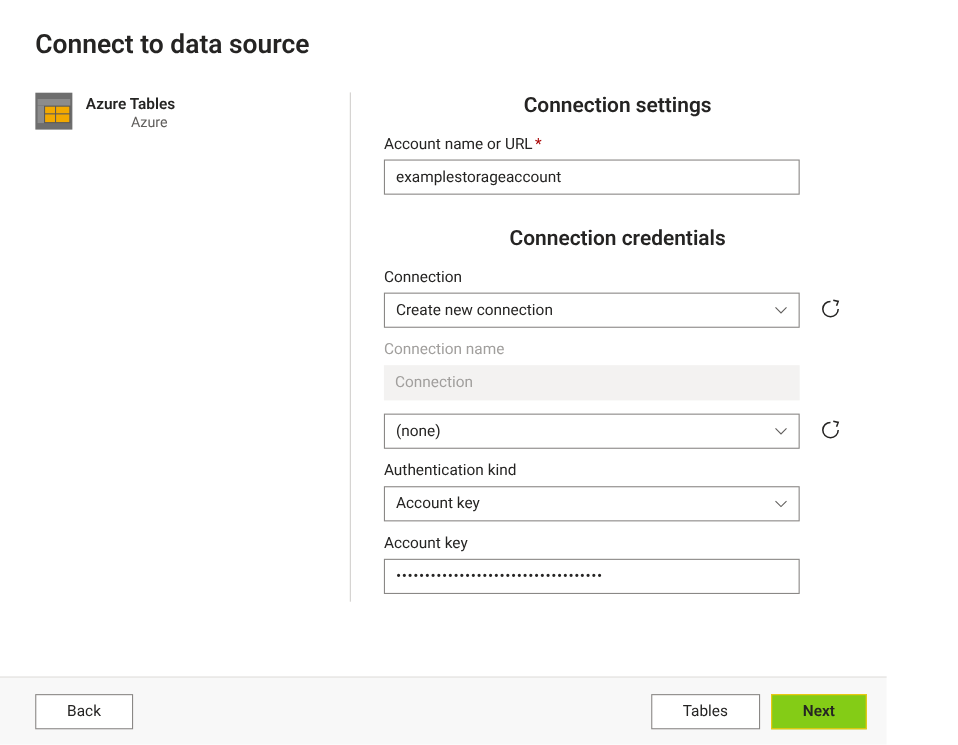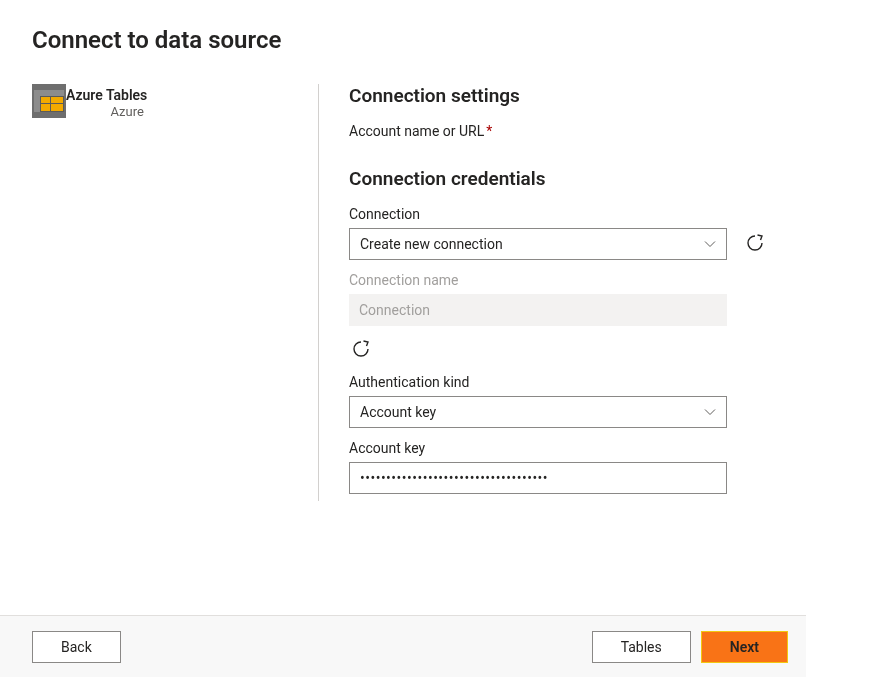--- a/index.html
+++ b/index.html
@@ -39,21 +39,21 @@
   }
   .sep-line {
     width: 1px;
     background: #d2d0ce;
     align-self: stretch;
     margin-bottom: 5px;
   }
   .connector {
     display: flex;
     align-items: flex-start;
-    text-align: center;
+    gap: 12px;
   }
   .connector-icon svg { display: block; }
   .connector-text { padding-top: 2px; }
   .connector-title {
     font-size: 14px;
     font-weight: 600;
     color: #252423;
     line-height: 1.3;
   }
   .connector-sub {
@@ -64,20 +64,21 @@
   }
   .right-col {
     flex: 1;
     padding-left: 30px;
   }
   h2.section-title {
     font-size: 19px;
     font-weight: 600;
     margin: 0 0 16px 0;
     color: #252423;
+    text-align: center;
   }
   h2.section-title.second { margin-top: 28px; }
   .field { margin-bottom: 12px; }
   .field-label {
     font-size: 14px;
     color: #252423;
     margin-bottom: 6px;
   }
   .field-label.disabled { color: #a19f9d; }
   .req { color: #a80000; margin-left: 2px; }
@@ -147,21 +148,21 @@
     border: 1px solid #8a8886;
     background: #ffffff;
     color: #252423;
     cursor: pointer;
     display: inline-flex;
     align-items: center;
     justify-content: center;
   }
   .btn + .btn { margin-left: 10px; }
   .btn-primary {
-    background: #f97316;
+    background: #84cc16;
     border-color: #f2c811;
     color: #252423;
     font-weight: 600;
   }
 </style>
 </head>
 <body>
 
 <div class="page">
   <div class="content">
@@ -192,20 +193,21 @@
 
       <div class="sep-line"></div>
 
       <div class="right-col">
         <h2 class="section-title">Connection settings</h2>
 
         <div class="field">
           <div class="field-label">
             <span>Account name or URL</span><span class="req">*</span>
           </div>
+          <input type="text" class="text-input" value="examplestorageaccount" style="">
         </div>
 
         <h2 class="section-title second">Connection credentials</h2>
 
         <div class="field">
           <div class="field-label">Connection</div>
           <div class="field-row">
             <div class="select" role="combobox" tabindex="0">
               <span>Create new connection</span>
               <span class="chevron">
@@ -225,20 +227,28 @@
           </div>
         </div>
 
         <div class="field">
           <div class="field-label disabled">Connection name</div>
           <div class="disabled-input">Connection</div>
         </div>
 
         <div class="field">
           <div class="field-row">
+            <div class="select" role="combobox" tabindex="0">
+              <span>(none)</span>
+              <span class="chevron">
+                <svg width="12" height="12" viewBox="0 0 12 12">
+                    <path d="M1 3.5 L6 8.5 L11 3.5" fill="none" stroke="#605e5c" stroke-width="1"></path>
+                  </svg>
+              </span>
+            </div>
             <button class="refresh-btn" title="Refresh">
               <span>
                 <svg width="20" height="20" viewBox="0 0 20 20">
                   <path d="M10 3 a7 7 0 1 0 7 7" fill="none" stroke="#252423" stroke-width="1.4"></path>
                   <path d="M12.5 2 L17 3 L15.5 7" fill="none" stroke="#252423" stroke-width="1.4"></path>
                 </svg>
               </span>
             </button>
           </div>
         </div>

